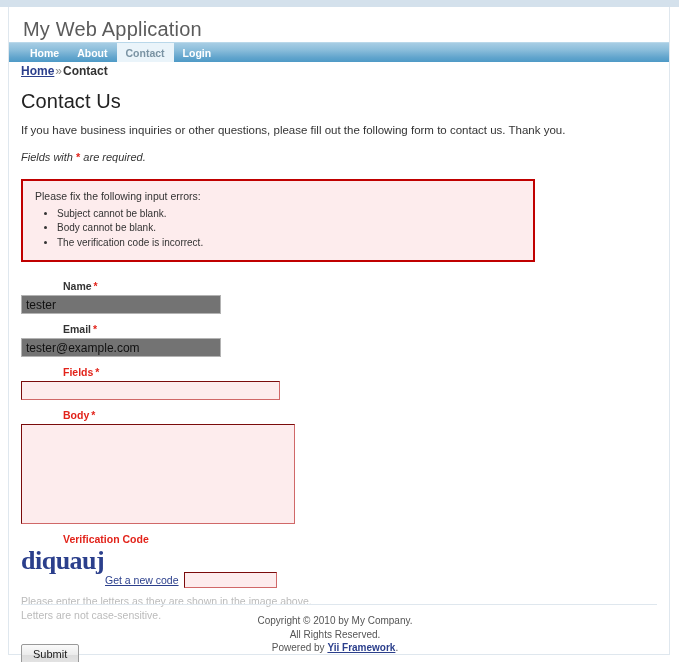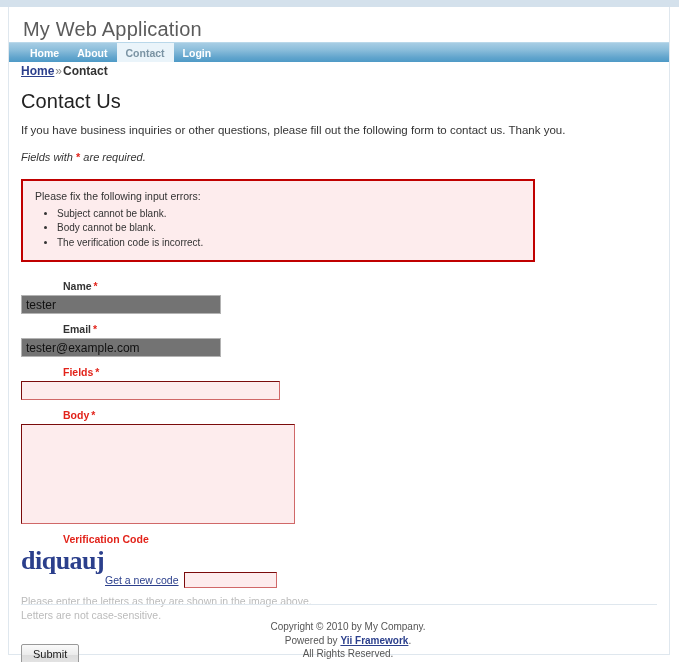--- a/index.html
+++ b/index.html
@@ -235,23 +235,23 @@
     font-size: 11px;
     color: #1a1a1a;
     background: linear-gradient(to bottom, #fafafa 0%, #ececec 50%, #dcdcdc 51%, #e4e4e4 100%);
     border: 1px solid #999999;
     border-radius: 2px;
     cursor: pointer;
   }
 
   
   .footer {
-    position: absolute; left: 18px; top: 604px;
+    position: absolute; left: 5px; top: 604px;
     width: 660px;
-    padding-top: 16px;
+    padding-top: 10px;
     text-align: center;
     font-size: 10px;
     color: #555555;
     line-height: 1.35;
   }
   .footer-rule {
     position: absolute; left: 21px; top: 604px;
     width: 636px; height: 1px;
     background: #dfe7ee;
   }
@@ -349,17 +349,17 @@
       </div>
 
       <button type="button" class="submit">Submit</button>
 
     </form>
   </div>
 
   <div class="footer-rule"></div>
   <div class="footer">
     <div>Copyright © 2010 by My Company.</div>
+    <div>All Rights Reserved.</div>
     <div><span>Powered by </span><a href="#">Yii Framework</a><span>.</span></div>
-    <div>All Rights Reserved.</div>
   </div>
 
 </div>
 
 </body></html>

